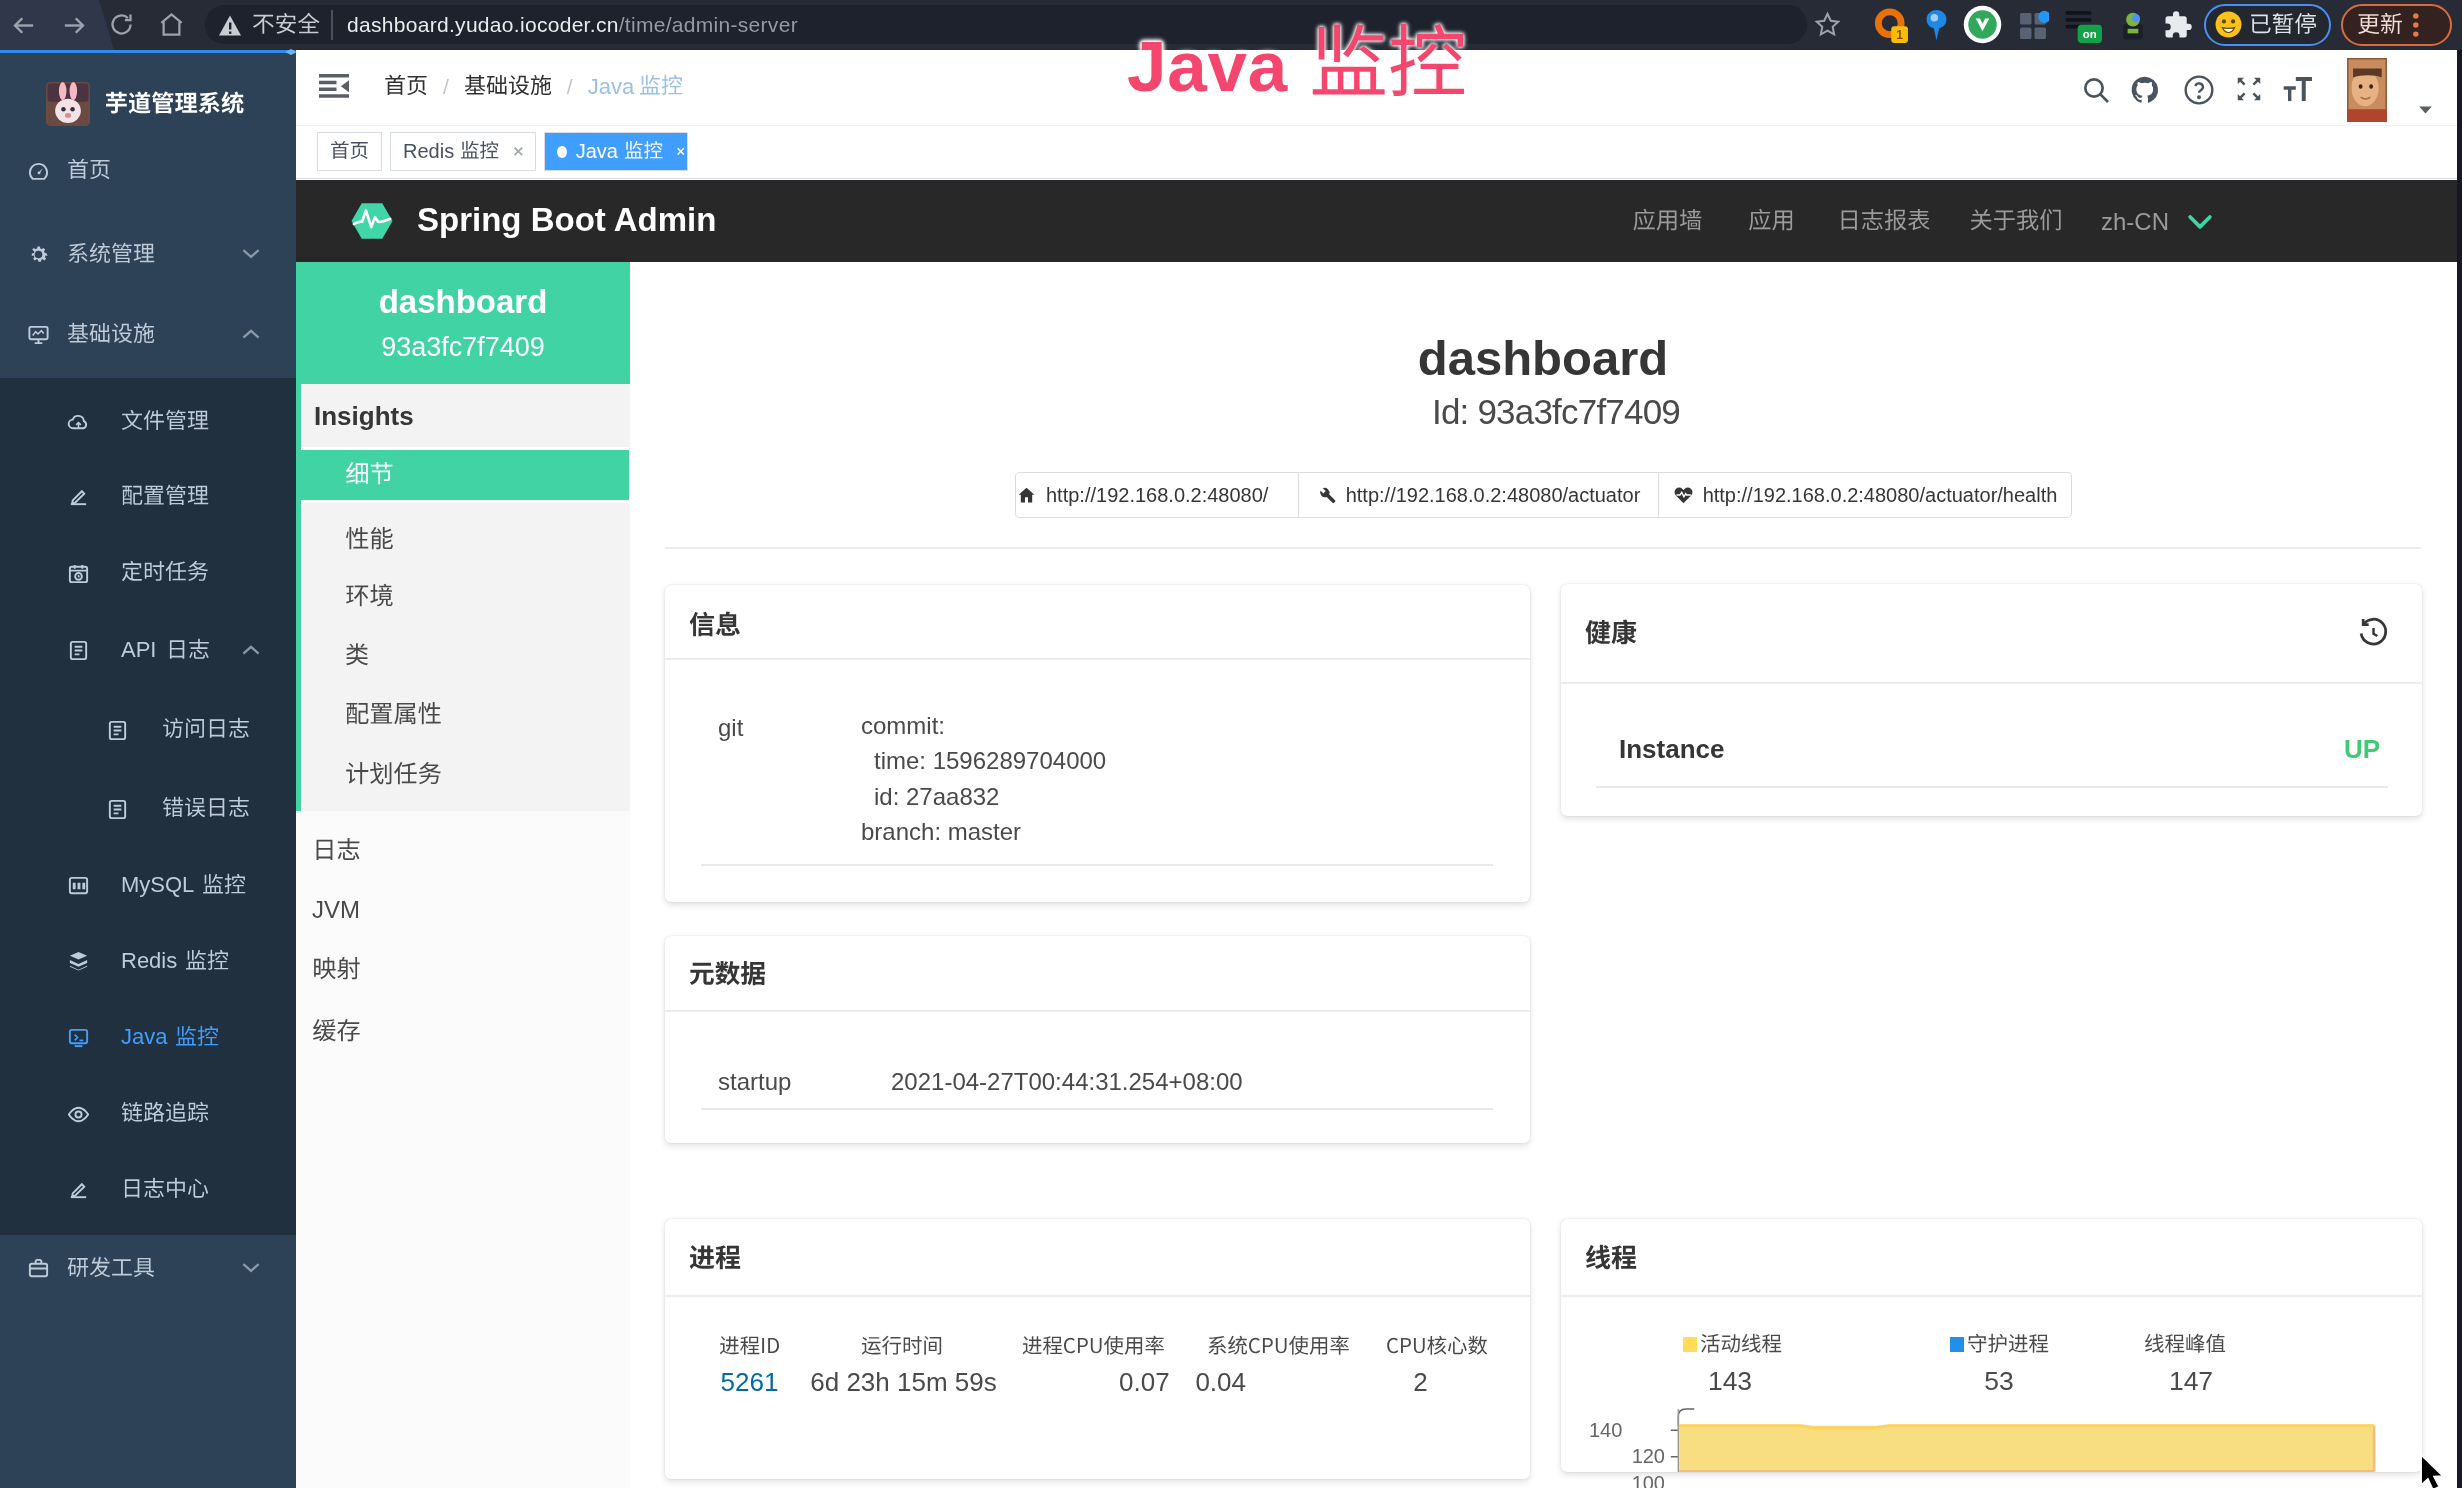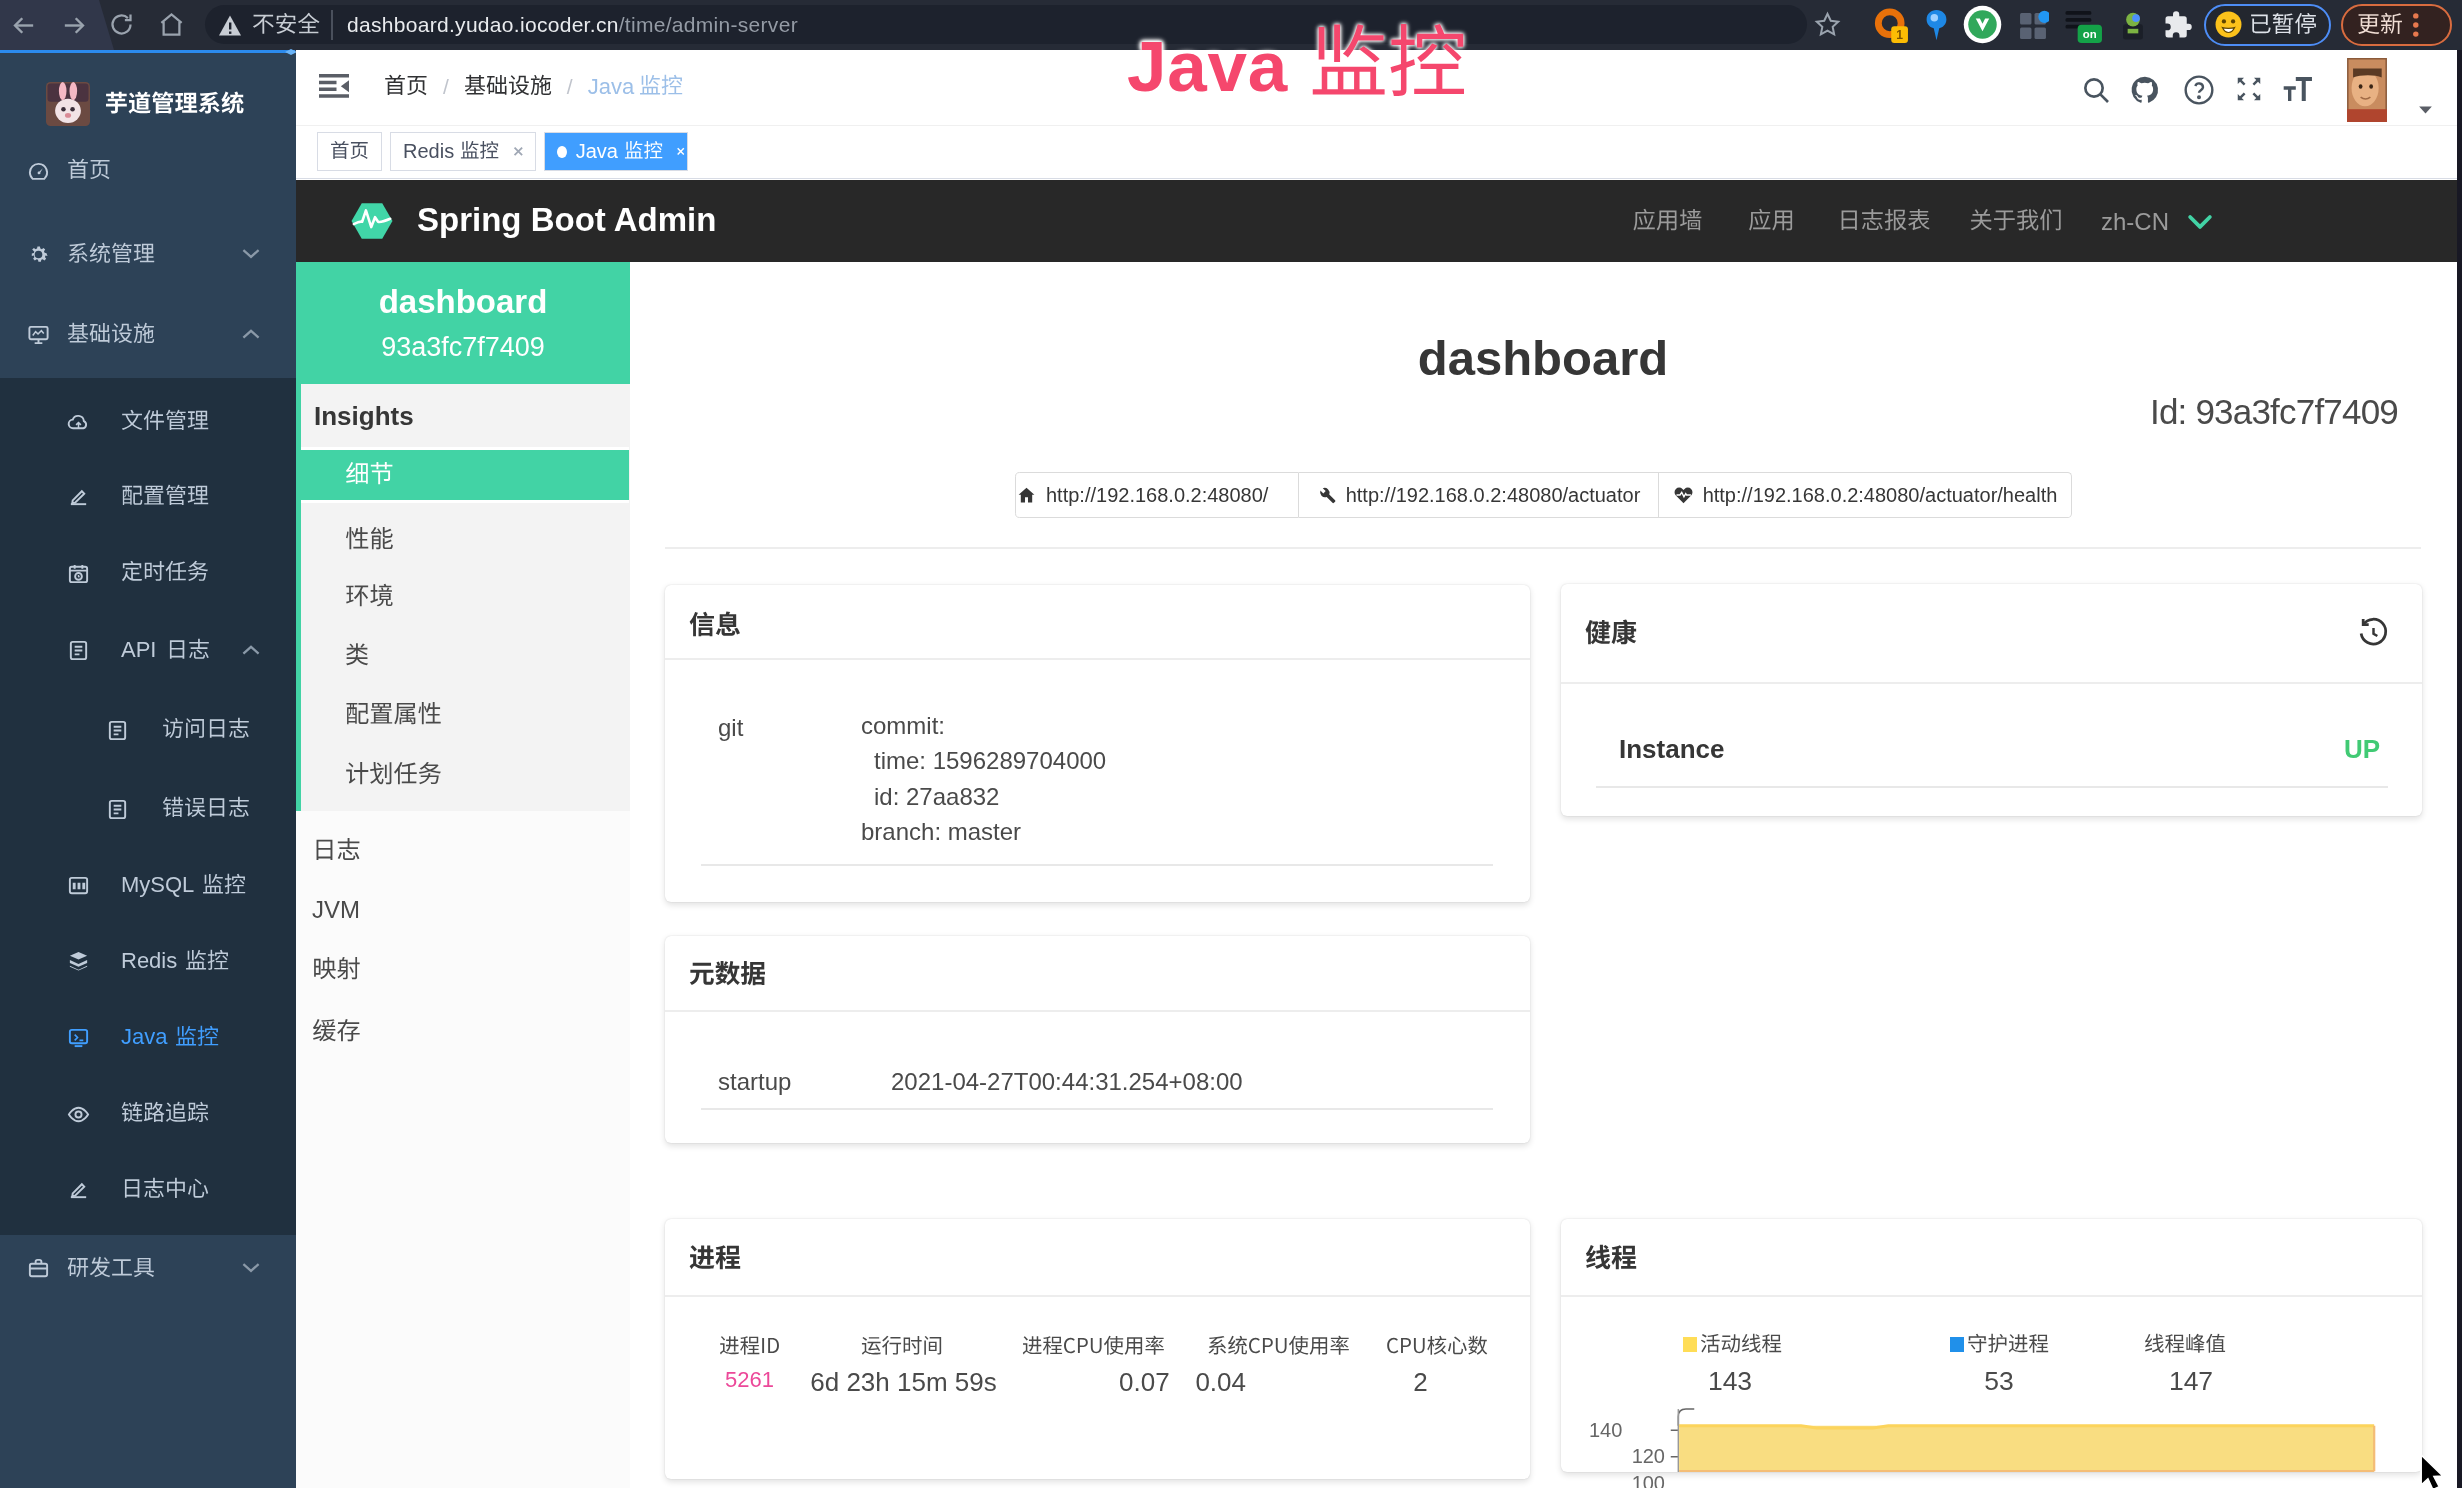--- a/index.html
+++ b/index.html
@@ -622,21 +622,21 @@
       <use href="#g70" transform="translate(32.0,28.2) scale(0.0320)"></use>
     </svg>
   </div>
 <div class="abs row" style="left:312px;top:1007px;height:50px;color:#4a4a4a">
     <svg width="49" height="28" viewBox="0 0 64 37" style="fill:currentColor;display:inline-block;vertical-align:middle;overflow:visible">
       <use href="#g71" transform="translate(0.0,28.2) scale(0.0320)"></use>
       <use href="#g72" transform="translate(32.0,28.2) scale(0.0320)"></use>
     </svg>
   </div>
 <div class="abs" style="left:665px;top:334px;width:1756px;text-align:center;font-size:49px;font-weight:bold;color:#363636;line-height:1">dashboard</div>
-<div class="abs" style="left:642px;top:394px;width:1756px;text-align:right;font-size:35px;letter-spacing:-0.8px;color:#4a4a4a;line-height:1">Id: 93a3fc7f7409</div>
+<div class="abs" style="left:678px;top:394px;width:1756px;text-align:center;font-size:35px;letter-spacing:-0.8px;color:#4a4a4a;line-height:1">Id: 93a3fc7f7409</div>
 <div class="abs row" style="left:1015px;top:472px;width:284px;height:46px;background:#fff;border:0.8px solid #dbdbdb;border-radius:4.6px 0 0 4.6px;">
     <svg width="21" height="21" viewBox="0 0 24 24" fill="#363636">
       <path d="M12 3l9 8h-2.5v9h-4.8v-6H10.3v6H5.5v-9H3z"></path>
     </svg>
     <span style="font-size:20px;color:#363636;margin-left:9px">http://192.168.0.2:48080/</span>
   </div>
 <div class="abs row" style="left:1299px;top:472px;width:360px;height:46px;background:#fff;border:0.8px solid #dbdbdb;border-left:none;border-radius:0 0 0 0;justify-content:center">
     <svg width="20" height="20" viewBox="0 0 24 24" fill="#363636">
       <path d="M21.7 18.3l-7-7a6 6 0 0 0-7.8-7.5l3.5 3.5-2.8 2.8L4.1 6.6a6 6 0 0 0 7.5 7.8l7 7a1.2 1.2 0 0 0 1.7 0l1.4-1.4a1.2 1.2 0 0 0 0-1.7z"></path>
     </svg>
@@ -698,21 +698,21 @@
   </div>
 <div class="abs" style="left:665px;top:1295px;width:865px;height:1.5px;background:#ededed"></div>
 <div class="abs row" style="left:719px;top:1335px;height:24px;color:#4a4a4a">
     <svg width="61" height="23.5" viewBox="0 0 80 31" style="fill:currentColor;display:inline-block;vertical-align:middle;overflow:visible">
       <use href="#g82" transform="translate(0.0,23.8) scale(0.0270)"></use>
       <use href="#g83" transform="translate(27.0,23.8) scale(0.0270)"></use>
       <use href="#g84" transform="translate(54.0,23.8) scale(0.0270)"></use>
       <use href="#g85" transform="translate(61.9,23.8) scale(0.0270)"></use>
     </svg>
   </div>
-<div class="abs" style="left:598px;top:1369px;width:303px;text-align:center;font-size:22px;line-height:1;color:#ec4899">5261</div>
+<div class="abs" style="left:598px;top:1369px;width:303px;text-align:center;font-size:26px;line-height:1;color:#0369a1">5261</div>
 <div class="abs row" style="left:861px;top:1335px;height:24px;color:#4a4a4a">
     <svg width="82" height="23.5" viewBox="0 0 108 31" style="fill:currentColor;display:inline-block;vertical-align:middle;overflow:visible">
       <use href="#g86" transform="translate(0.0,23.8) scale(0.0270)"></use>
       <use href="#g87" transform="translate(27.0,23.8) scale(0.0270)"></use>
       <use href="#g29" transform="translate(54.0,23.8) scale(0.0270)"></use>
       <use href="#g88" transform="translate(81.0,23.8) scale(0.0270)"></use>
     </svg>
   </div>
 <div class="abs" style="left:752px;top:1369px;width:303px;text-align:center;font-size:26px;line-height:1;color:#4a4a4a">6d 23h 15m 59s</div>
 <div class="abs row" style="left:1022px;top:1335px;height:24px;color:#4a4a4a">

